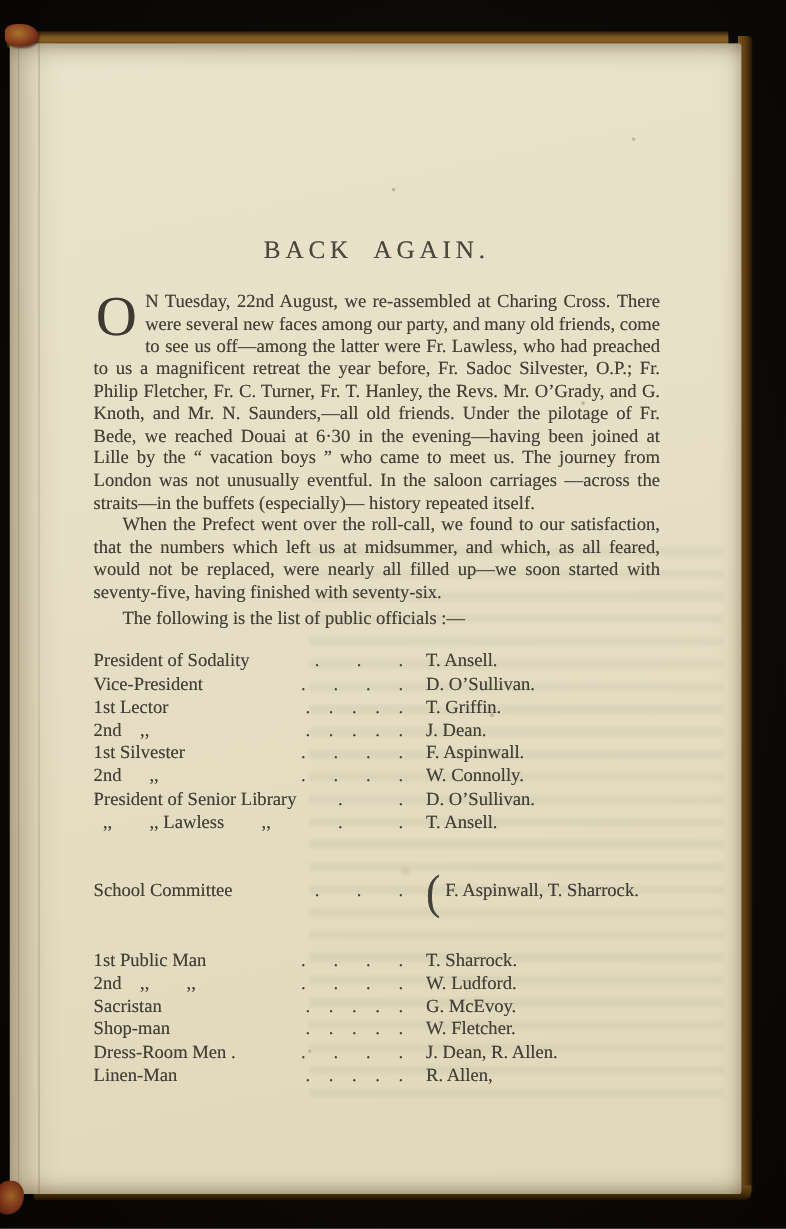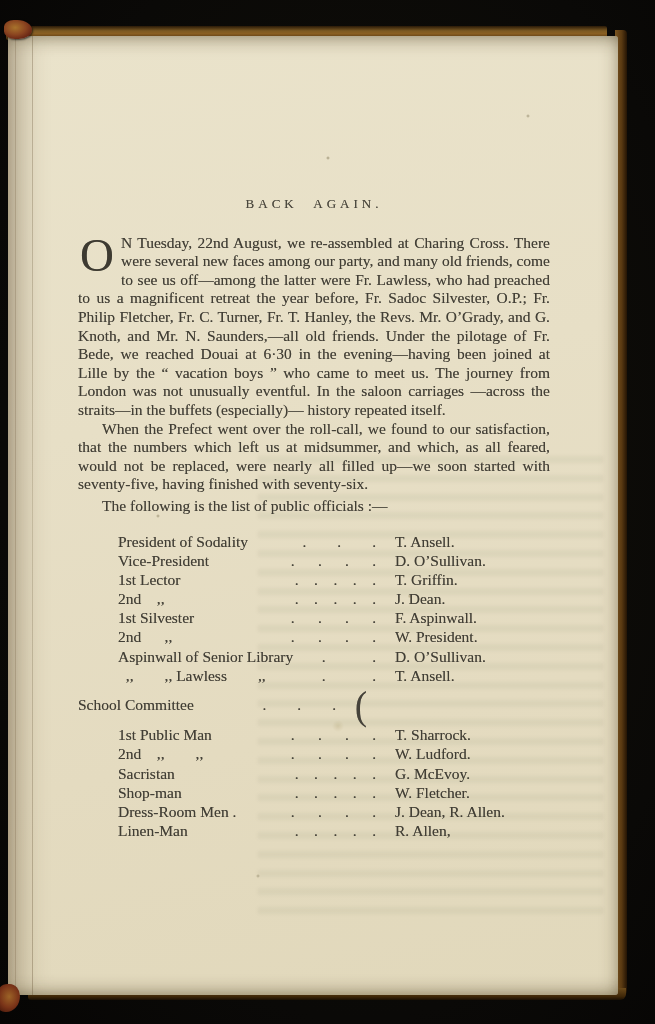--- a/index.html
+++ b/index.html
@@ -65,30 +65,30 @@
     filter:blur(1.4px);
     pointer-events:none;
   }
   .content{
     position:absolute;left:70px;top:160px;width:472px;
     color:#413e35;font-size:15.5px;line-height:1.2;
     text-shadow:0 0 .4px rgba(65,62,53,.55);
   }
   .title{
     margin:0 0 22px 0;text-align:center;font-weight:400;
-    font-size:13px;letter-spacing:4px;word-spacing:9px;color:#4a473d;
+    font-size:21px;letter-spacing:4px;word-spacing:9px;color:#4a473d;
   }
   .para{margin:0;text-align:justify;}
   .dropcap{
     float:left;font-size:47px;line-height:.8;padding:3px 7px 0 2px;color:#3d3a31;
   }
   .indent{text-indent:24px;}
   .intro{margin-top:3px;margin-bottom:17px;}
   .officials{margin-top:2px;}
-  .orow{display:flex;align-items:flex-start;height:19.2px;white-space:pre;margin-left:40px;}
+  .orow{display:flex;align-items:center;height:19.2px;white-space:pre;}
   .office-cell{width:258px;display:flex;justify-content:space-between;margin-right:19px;overflow:hidden;}
   .leader{color:#46433a;}
   .orow-committee{height:auto;align-items:center;margin:1px 0 2px 0;}
   .orow-committee .office-cell{align-items:flex-end;}
   .name-cell{display:flex;align-items:center;}
   .brace{font-size:36px;line-height:1;transform:scaleY(1.12);margin-right:4px;color:#45423a;font-weight:400;}
   .committee-names div{line-height:18.6px;}
 </style>
 </head>
 <body>
@@ -134,38 +134,39 @@
           <span class="name">J. Dean.</span>
         </div>
 
         <div class="orow">
           <span class="office-cell"><span>1st Silvester</span><span class="leader">.  .  .  .</span></span>
           <span class="name">F. Aspinwall.</span>
         </div>
 
         <div class="orow">
           <span class="office-cell"><span>2nd  ,,</span><span class="leader">.  .  .  .</span></span>
-          <span class="name">W. President.</span>
-        </div>
-
-        <div class="orow">
-          <span class="office-cell"><span>Aspinwall of Senior Library</span><span class="leader">.   .</span></span>
+          <span class="name">W. Connolly.</span>
+        </div>
+
+        <div class="orow">
+          <span class="office-cell"><span>President of Senior Library</span><span class="leader">.   .</span></span>
           <span class="name">D. O’Sullivan.</span>
         </div>
 
         <div class="orow">
           <span class="office-cell"><span> ,,  ,, Lawless  ,,</span><span class="leader">.   .</span></span>
           <span class="name">T. Ansell.</span>
         </div>
 
         <div class="orow orow-committee">
           <span class="office-cell"><span>School Committee</span><span class="leader">.  .  .</span></span>
           <span class="name-cell">
             <span class="brace">(</span>
             <span class="committee-names">
+              <div>F. Aspinwall, T. Sharrock.</div>
             </span>
           </span>
         </div>
 
         <div class="orow">
           <span class="office-cell"><span>1st Public Man</span><span class="leader">.  .  .  .</span></span>
           <span class="name">T. Sharrock.</span>
         </div>
 
         <div class="orow">

